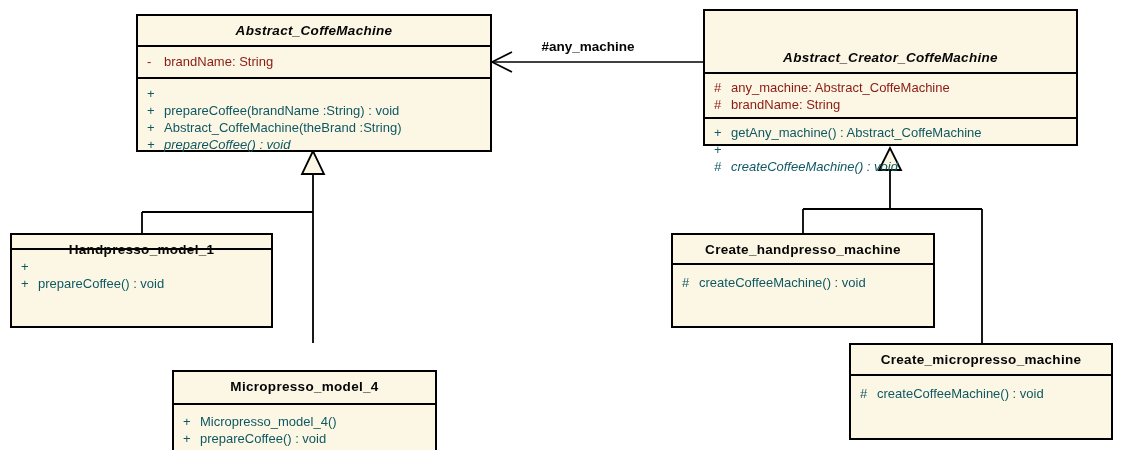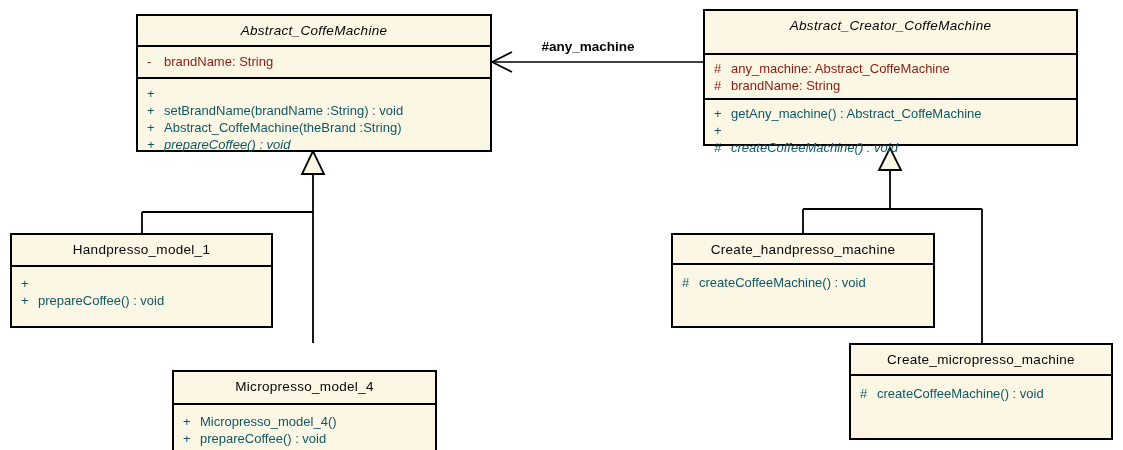--- a/index.html
+++ b/index.html
@@ -6,21 +6,21 @@
   .canvas{
     position:relative;width:1123px;height:450px;background:#ffffff;overflow:hidden;
     font-family:"Liberation Sans", sans-serif;
   }
   .edges{position:absolute;left:0;top:0;}
   .uml-class{
     position:absolute;background:#FCF7E5;border:2px solid #000;box-sizing:border-box;
   }
   .uml-title{
     box-sizing:border-box;border-bottom:2px solid #000;text-align:center;
-    font-weight:normal;font-size:13.5px;color:#050505;padding-top:7px;letter-spacing:.3px;
+    font-weight:bold;font-size:13.5px;color:#050505;padding-top:7px;letter-spacing:.3px;
   }
   .abstract > .uml-title{font-style:italic;}
   .compartment{box-sizing:border-box;}
   .compartment.attrs{border-bottom:2px solid #000;}
   .row{display:flex;font-size:13px;line-height:17px;white-space:nowrap;}
   .vis{flex:none;width:26px;padding-left:9px;box-sizing:border-box;}
   .attr-row{color:#8B1A12;}
   .method-row{color:#0F5863;}
   .italic{font-style:italic;}
   .assoc-label{font-weight:bold;fill:#050505;font-size:13.5px;font-family:"Liberation Sans",sans-serif;}
@@ -50,35 +50,35 @@
         <span class="vis">-</span>
         <span>brandName: String</span>
       </div>
     </div>
     <div class="compartment" style="padding-top:6px;">
       <div class="row method-row">
         <span class="vis">+</span>
       </div>
       <div class="row method-row">
         <span class="vis">+</span>
-        <span>setBrandName(brandName :String) : void</span>
+        <span>prepareCoffee(brandName :String) : void</span>
       </div>
       <div class="row method-row">
         <span class="vis">+</span>
         <span>Abstract_CoffeMachine(theBrand :String)</span>
       </div>
       <div class="row method-row italic">
         <span class="vis">+</span>
         <span>prepareCoffee() : void</span>
       </div>
     </div>
   </div>
 
   <div class="uml-class abstract" style="left:703px;top:9px;width:375px;height:137px;">
-    <div class="uml-title" style="height:44px;">Abstract_Creator_CoffeMachine</div>
+    <div class="uml-title" style="height:31px;margin-top:32px;">Abstract_Creator_CoffeMachine</div>
     <div class="compartment attrs" style="height:45px;padding-top:5px;">
       <div class="row attr-row">
         <span class="vis">#</span>
         <span>any_machine: Abstract_CoffeMachine</span>
       </div>
       <div class="row attr-row">
         <span class="vis">#</span>
         <span>brandName: String</span>
       </div>
     </div>
@@ -91,21 +91,21 @@
         <span class="vis">+</span>
       </div>
       <div class="row method-row italic">
         <span class="vis">#</span>
         <span>createCoffeeMachine() : void</span>
       </div>
     </div>
   </div>
 
   <div class="uml-class" style="left:10px;top:233px;width:263px;height:95px;">
-    <div class="uml-title" style="height:32px;">Handpresso_model_1</div>
+    <div class="uml-title" style="height:15px;">Handpresso_model_1</div>
     <div class="compartment" style="padding-top:8px;">
       <div class="row method-row">
         <span class="vis">+</span>
       </div>
       <div class="row method-row">
         <span class="vis">+</span>
         <span>prepareCoffee() : void</span>
       </div>
     </div>
   </div>

